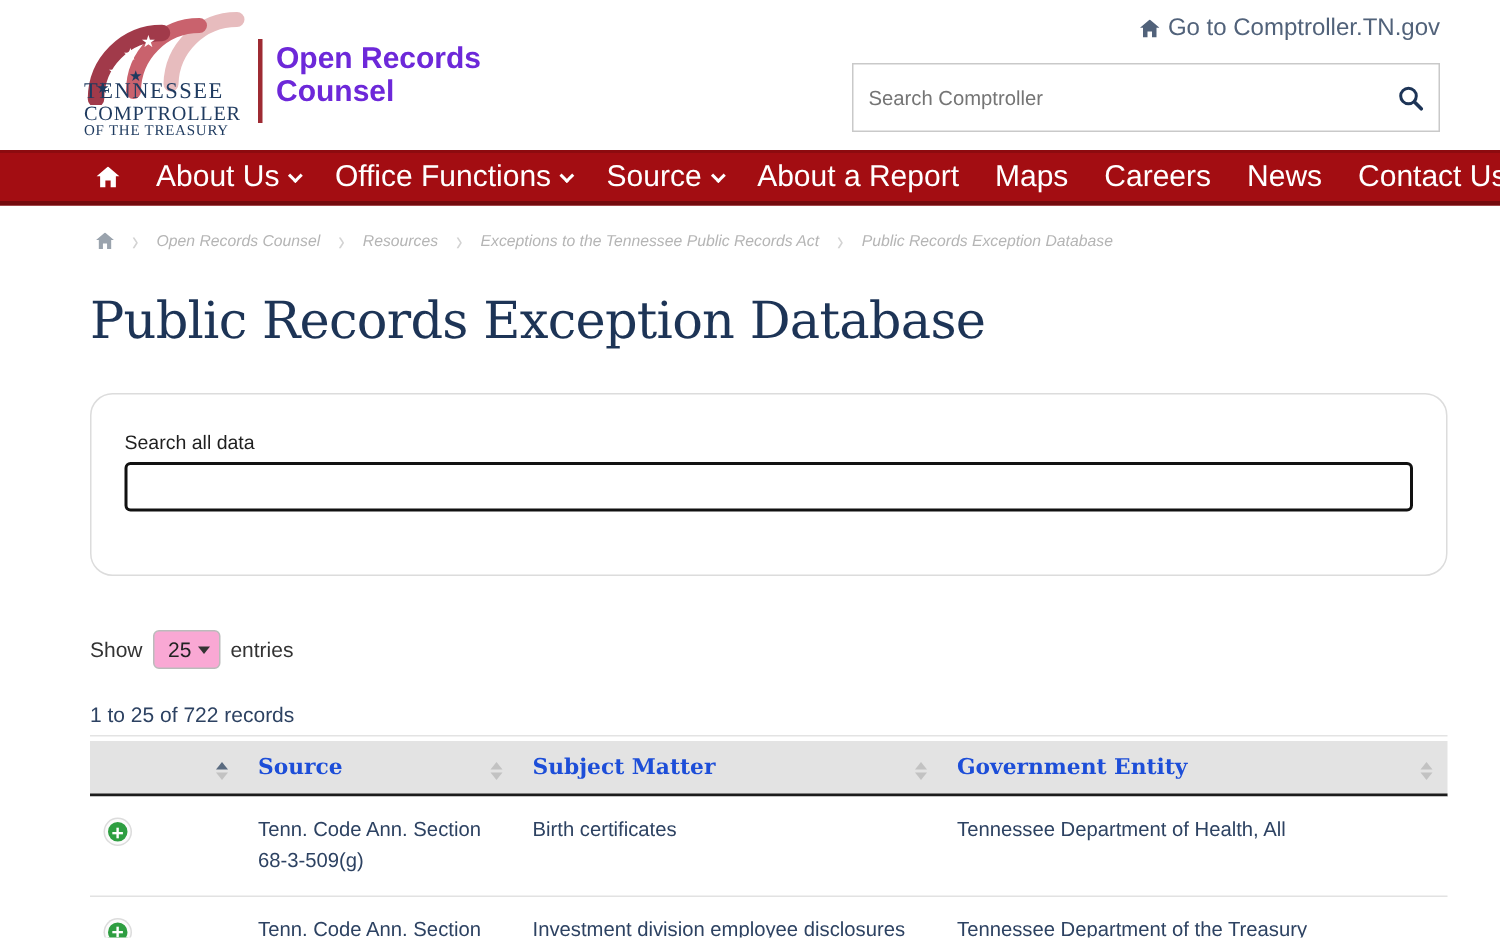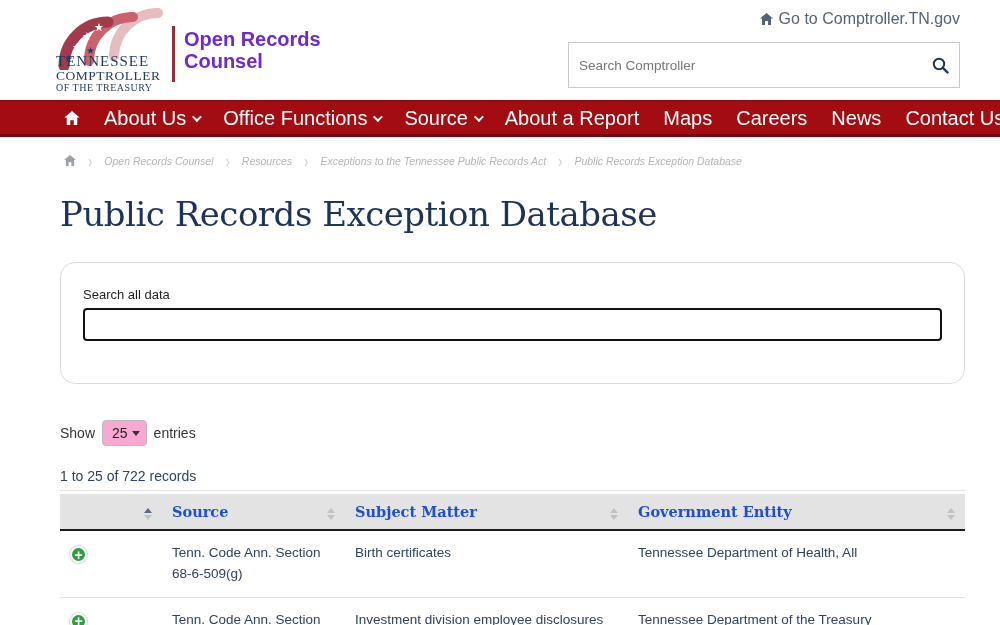--- a/index.html
+++ b/index.html
@@ -246,21 +246,21 @@
             <span class="arr-up"></span>
               <span class="arr-down"></span>
           </span>
         </div>
       </div>
 
       <div class="tbl-row">
         <div class="td">
           <span class="plus-btn">+</span>
         </div>
-        <div class="td">Tenn. Code Ann. Section 68-6-509(g)</div>
+        <div class="td">Tenn. Code Ann. Section 68-3-509(g)</div>
         <div class="td">Birth certificates</div>
         <div class="td">Tennessee Department of Health, All</div>
       </div>
 
       <div class="tbl-row">
         <div class="td">
           <span class="plus-btn">+</span>
         </div>
         <div class="td">Tenn. Code Ann. Section 10-7-504(f)(7)</div>
         <div class="td">Investment division employee disclosures</div>

